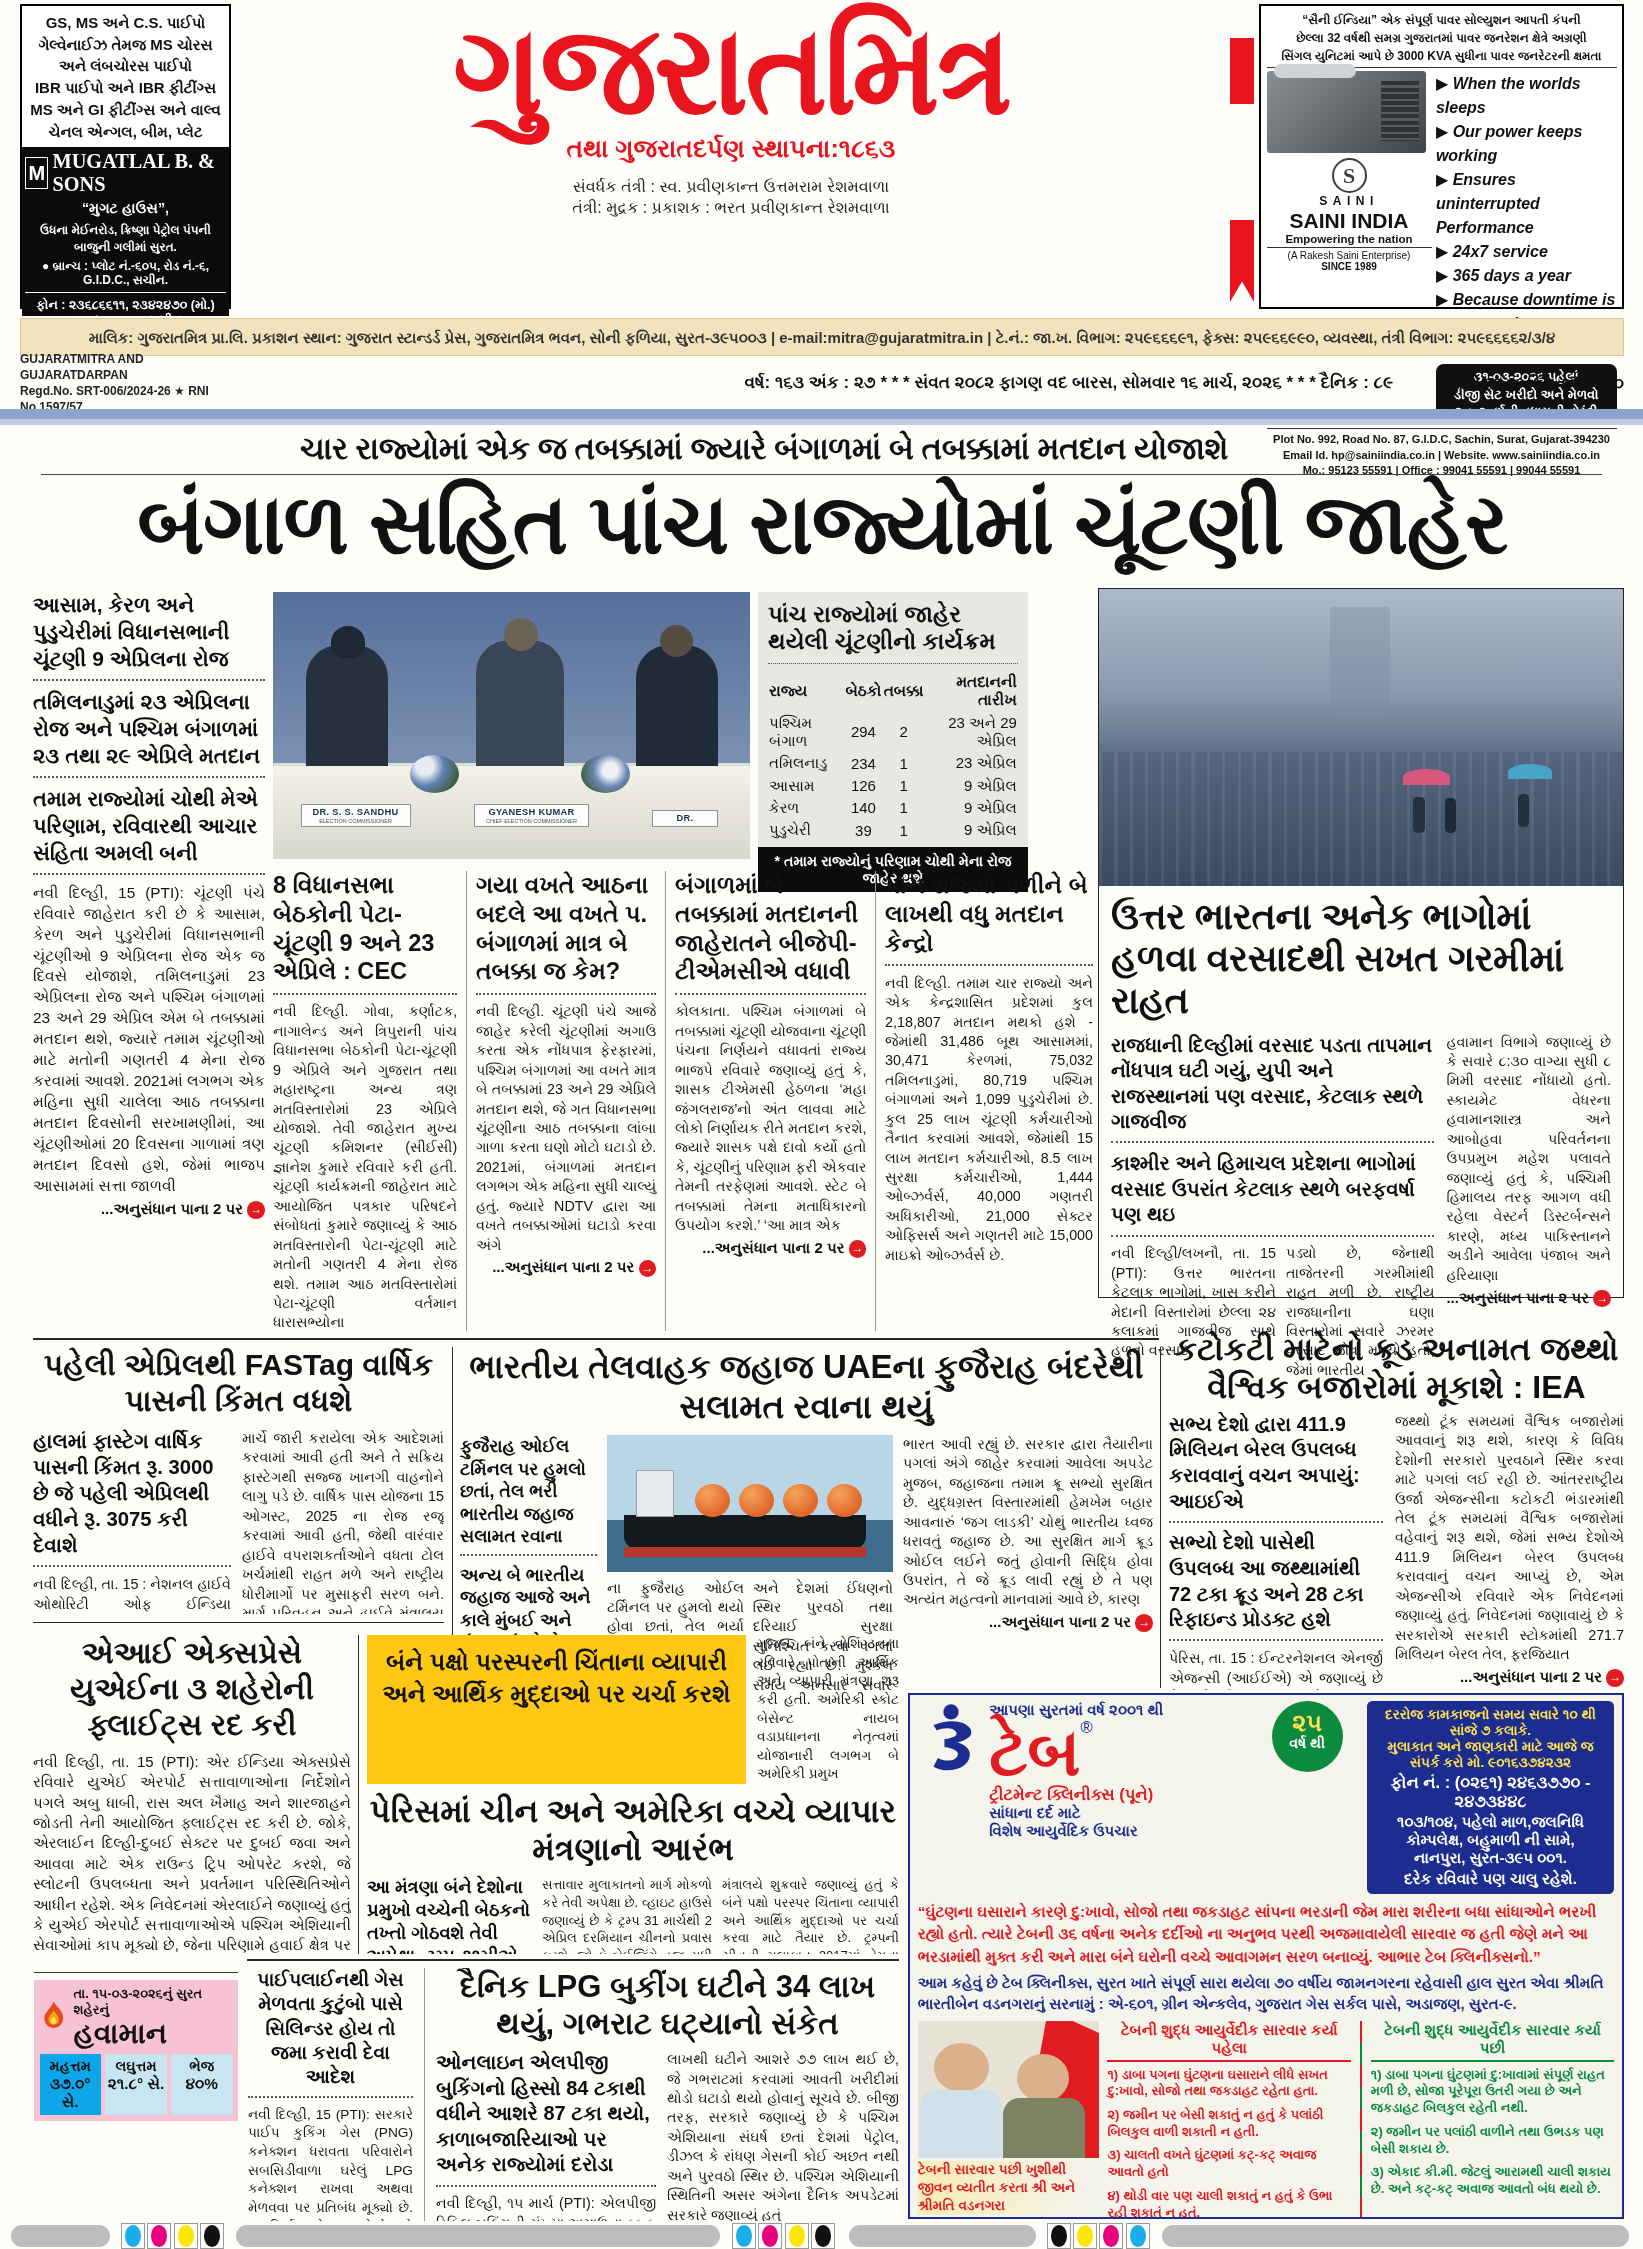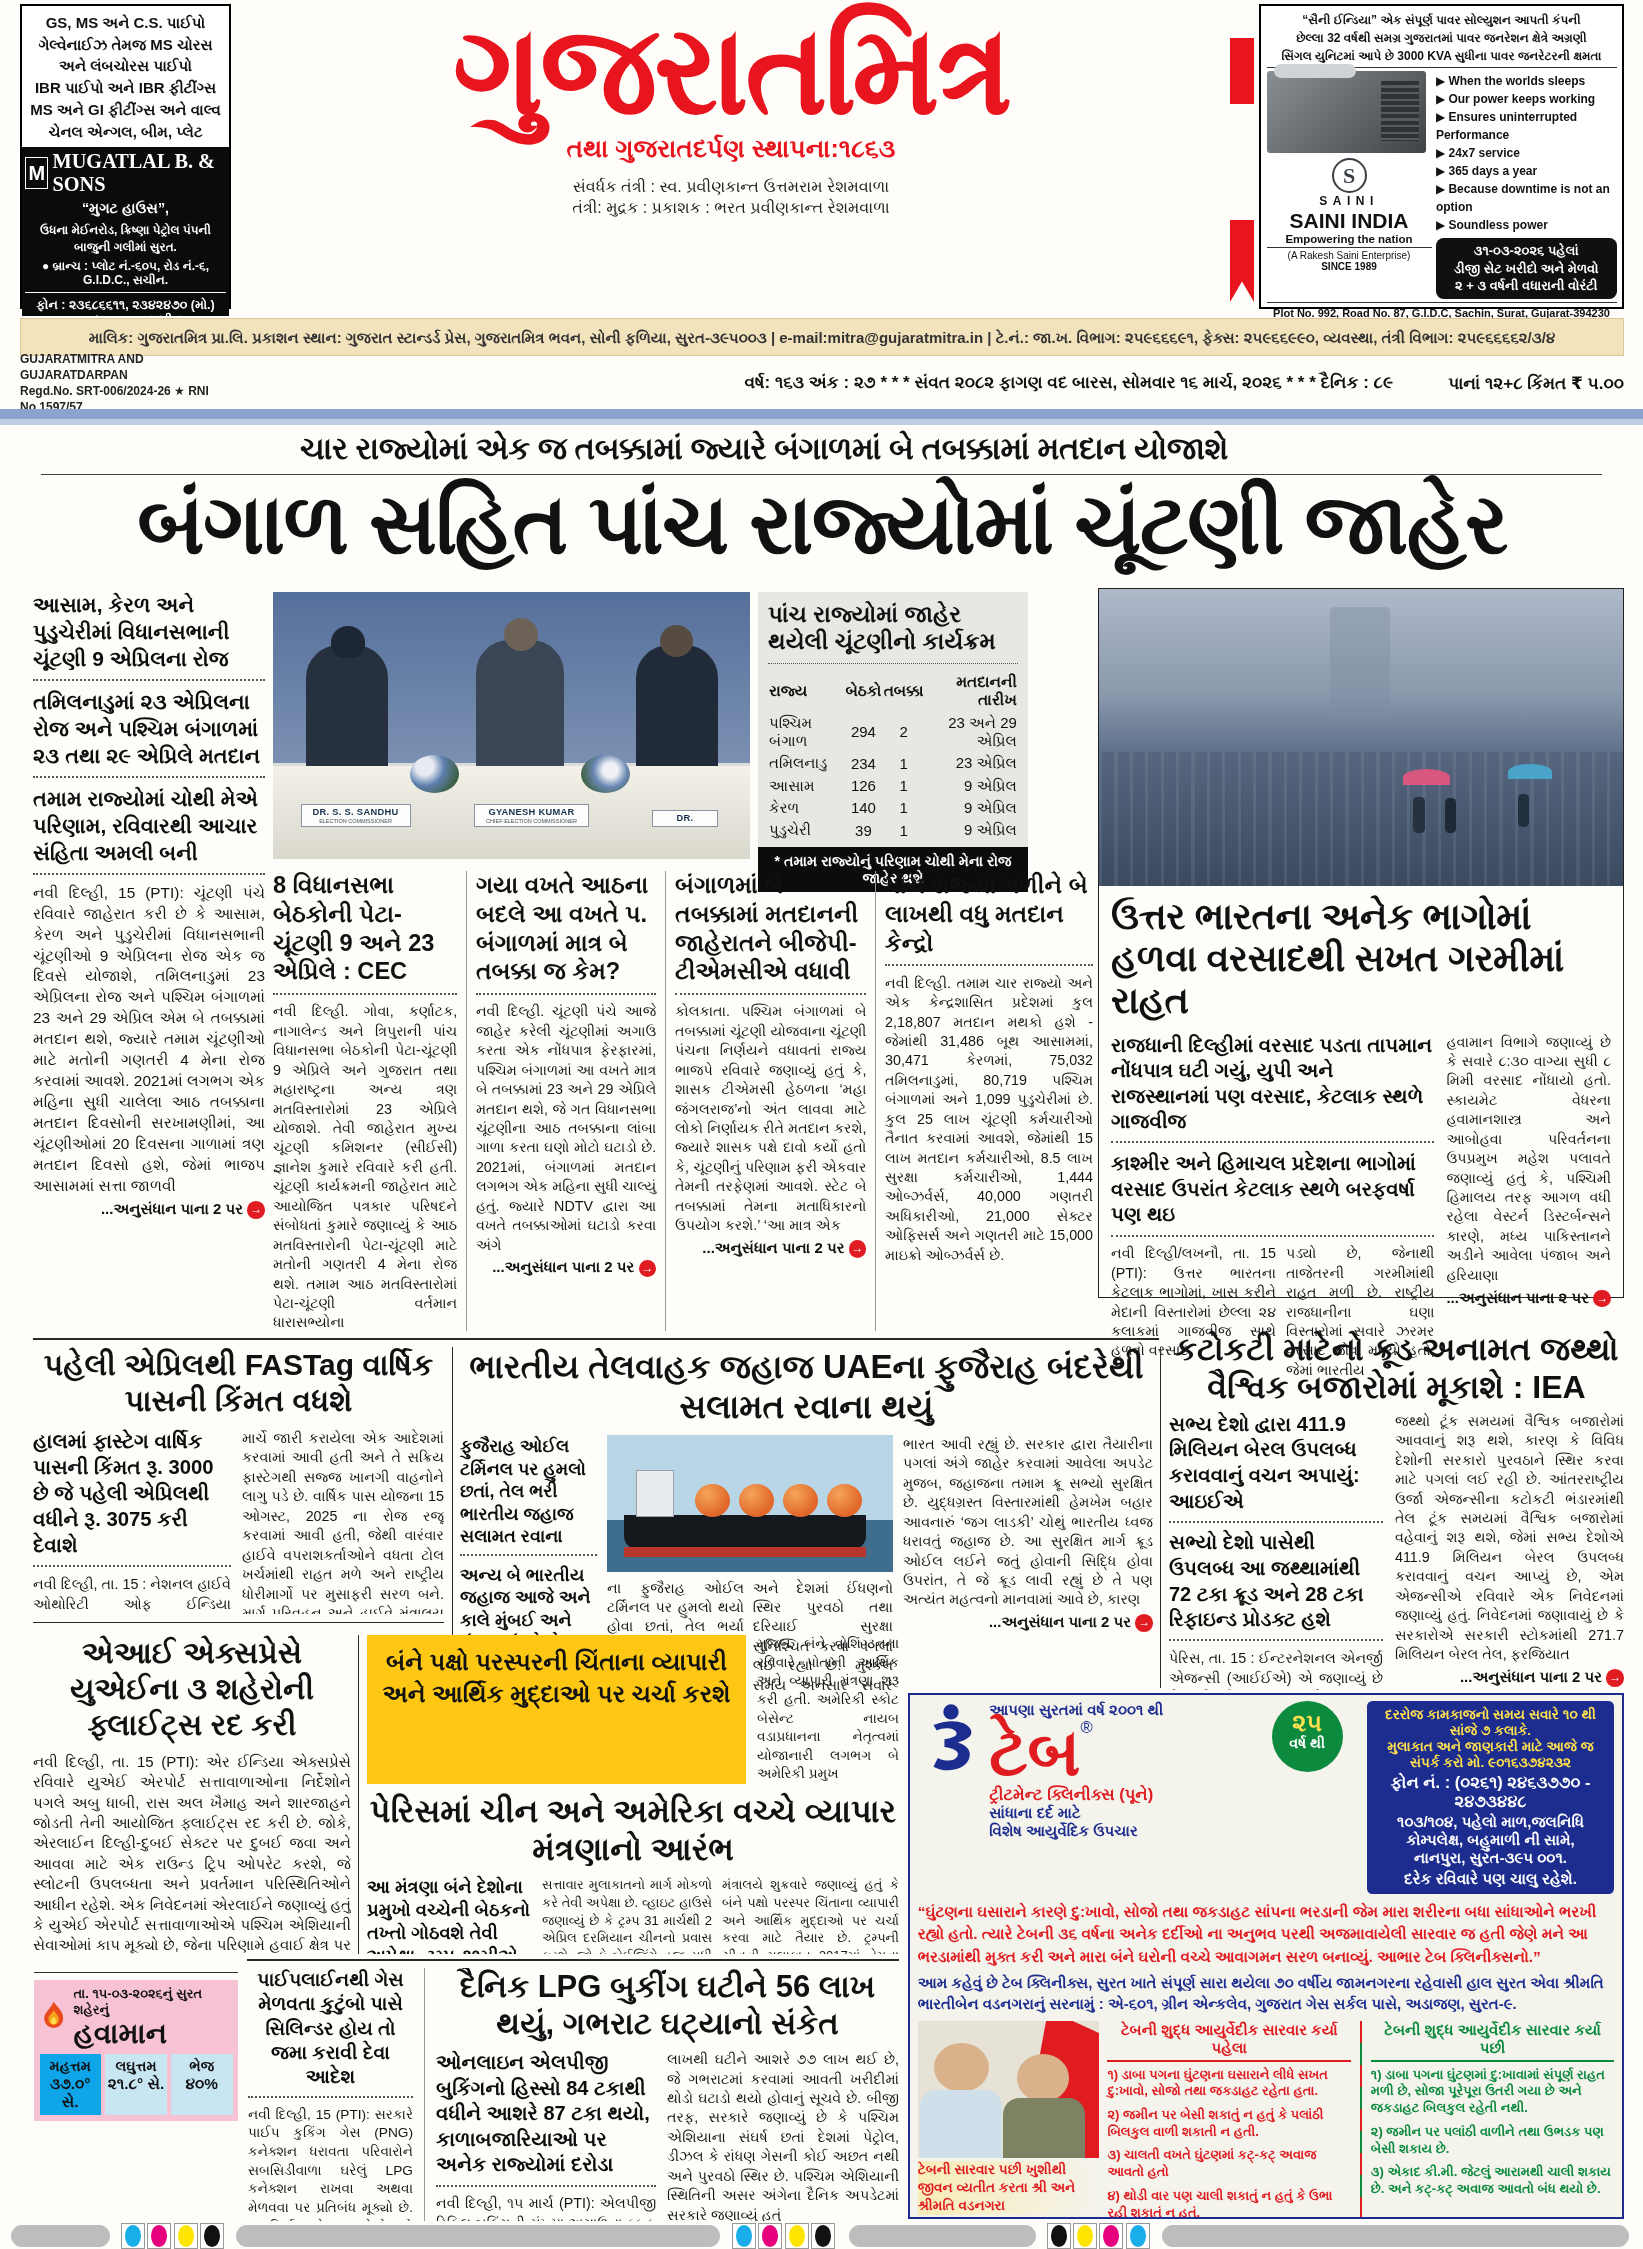--- a/index.html
+++ b/index.html
@@ -91,21 +91,21 @@
         <div class="ctr" style="margin-top:4.4px;">
           <span style="display:inline-block;width:35px;height:35px;border:2.2px solid #3a3f45;border-radius:50%;font-size:22px;line-height:32px;font-weight:bold;color:#3a3f45;font-family:'Liberation Serif','DejaVu Serif',serif;">S</span>
           <div style="letter-spacing:5.5px;font-weight:bold;font-size:12px;margin-top:1.1px;">SAINI</div>
         </div>
         <div class="ctr" style="font-weight:900;font-size:21px;margin-top:1.1px;">SAINI INDIA</div>
         <div class="ctr" style="font-weight:bold;font-size:11.5px;">Empowering the nation</div>
         <div class="ctr" style="font-size:10px;border-top:1.1px solid #333;margin-top:2.2px;padding-top:1.6px;">(A Rakesh Saini Enterprise)</div>
         <div class="ctr" style="font-weight:bold;font-size:10px;">SINCE 1989</div>
       </div>
       <div style="flex:1;">
-        <ul style="list-style:none;margin:1.1px 0 0;padding:0;font-weight:bold;font-size:12px;line-height:1.5;">
+        <ul style="list-style:none;margin:1.1px 0 0;padding:0;font-weight:bold;font-size:16px;line-height:1.5;font-style:italic;">
           <li>▶ <span>When the worlds sleeps</span></li>
           <li>▶ <span>Our power keeps working</span></li>
           <li>▶ <span>Ensures uninterrupted Performance</span></li>
           <li>▶ <span>24x7 service</span></li>
           <li>▶ <span>365 days a year</span></li>
           <li>▶ <span>Because downtime is not an option</span></li>
           <li>▶ <span>Soundless power</span></li>
         </ul>
         <div style="background:#101010;color:#fff;border-radius:7.7px;margin-top:3.3px;padding:4.4px 3.3px;text-align:center;font-weight:900;font-size:13px;line-height:1.35;">
           <div>૩૧-૦૩-૨૦૨૬ પહેલાં</div>
@@ -413,21 +413,21 @@
 
   <div class="abs" style="left:248px;top:1968px;width:651px;height:253px;overflow:hidden;display:flex;gap:11px;">
     <div style="width:165px;">
       <div class="subhead ctr" style="font-size:19px;">પાઈપલાઈનથી ગેસ મેળવતા કુટુંબો પાસે સિલિન્ડર હોય તો જમા કરાવી દેવા આદેશ</div>
       <div class="drule"></div>
       <div class="bodytxt" style="font-size:13.7px;">નવી દિલ્હી, 15 (PTI): સરકારે પાઈપ કુકિંગ ગેસ (PNG) કનેક્શન ધરાવતા પરિવારોને સબસિડીવાળા ઘરેલું LPG કનેક્શન રાખવા અથવા મેળવવા પર પ્રતિબંધ મૂક્યો છે. આ નિર્ણય એવા સમયે લેવાયો છે જ્યારે વૈશ્વિક ઉર્જા પુરવઠામાં વિક્ષેપ વચ્ચે</div>
 
     </div>
     <div style="width:1.1px;background:#999;"></div>
     <div style="flex:1;">
-      <div class="h-md ctr" style="font-size:31px;">દૈનિક LPG બુકીંગ ઘટીને 56 લાખ થયું, ગભરાટ ઘટ્યાનો સંકેત</div>
+      <div class="h-md ctr" style="font-size:31px;">દૈનિક LPG બુકીંગ ઘટીને 34 લાખ થયું, ગભરાટ ઘટ્યાનો સંકેત</div>
       <div style="display:flex;gap:11px;margin-top:7.7px;">
         <div style="width:220px;">
           <div class="subhead" style="font-size:20px;"><span class="lede">ઓનલાઇન</span> <span>એલપીજી બુકિંગનો હિસ્સો 84 ટકાથી વધીને આશરે 87 ટકા થયો, કાળાબજારિયાઓ પર અનેક રાજ્યોમાં દરોડા</span></div>
           <div class="drule"></div>
           <div class="bodytxt">નવી દિલ્હી, ૧૫ માર્ચ (PTI): એલપીજી રિફિલ બુકિંગની સંખ્યા અગાઉના ૮૮.૮</div>
         </div>
         <div style="flex:1;">
           <div class="bodytxt">લાખથી ઘટીને આશરે ૭૭ લાખ થઈ છે, જે ગભરાટમાં કરવામાં આવતી ખરીદીમાં થોડો ઘટાડો થયો હોવાનું સૂચવે છે. બીજી તરફ, સરકારે જણાવ્યું છે કે પશ્ચિમ એશિયાના સંઘર્ષ છતાં દેશમાં પેટ્રોલ, ડીઝલ કે રાંધણ ગેસની કોઈ અછત નથી અને પુરવઠો સ્થિર છે. પશ્ચિમ એશિયાની સ્થિતિની અસર અંગેના દૈનિક અપડેટમાં સરકારે જણાવ્યું હતું</div>
 
         </div>

